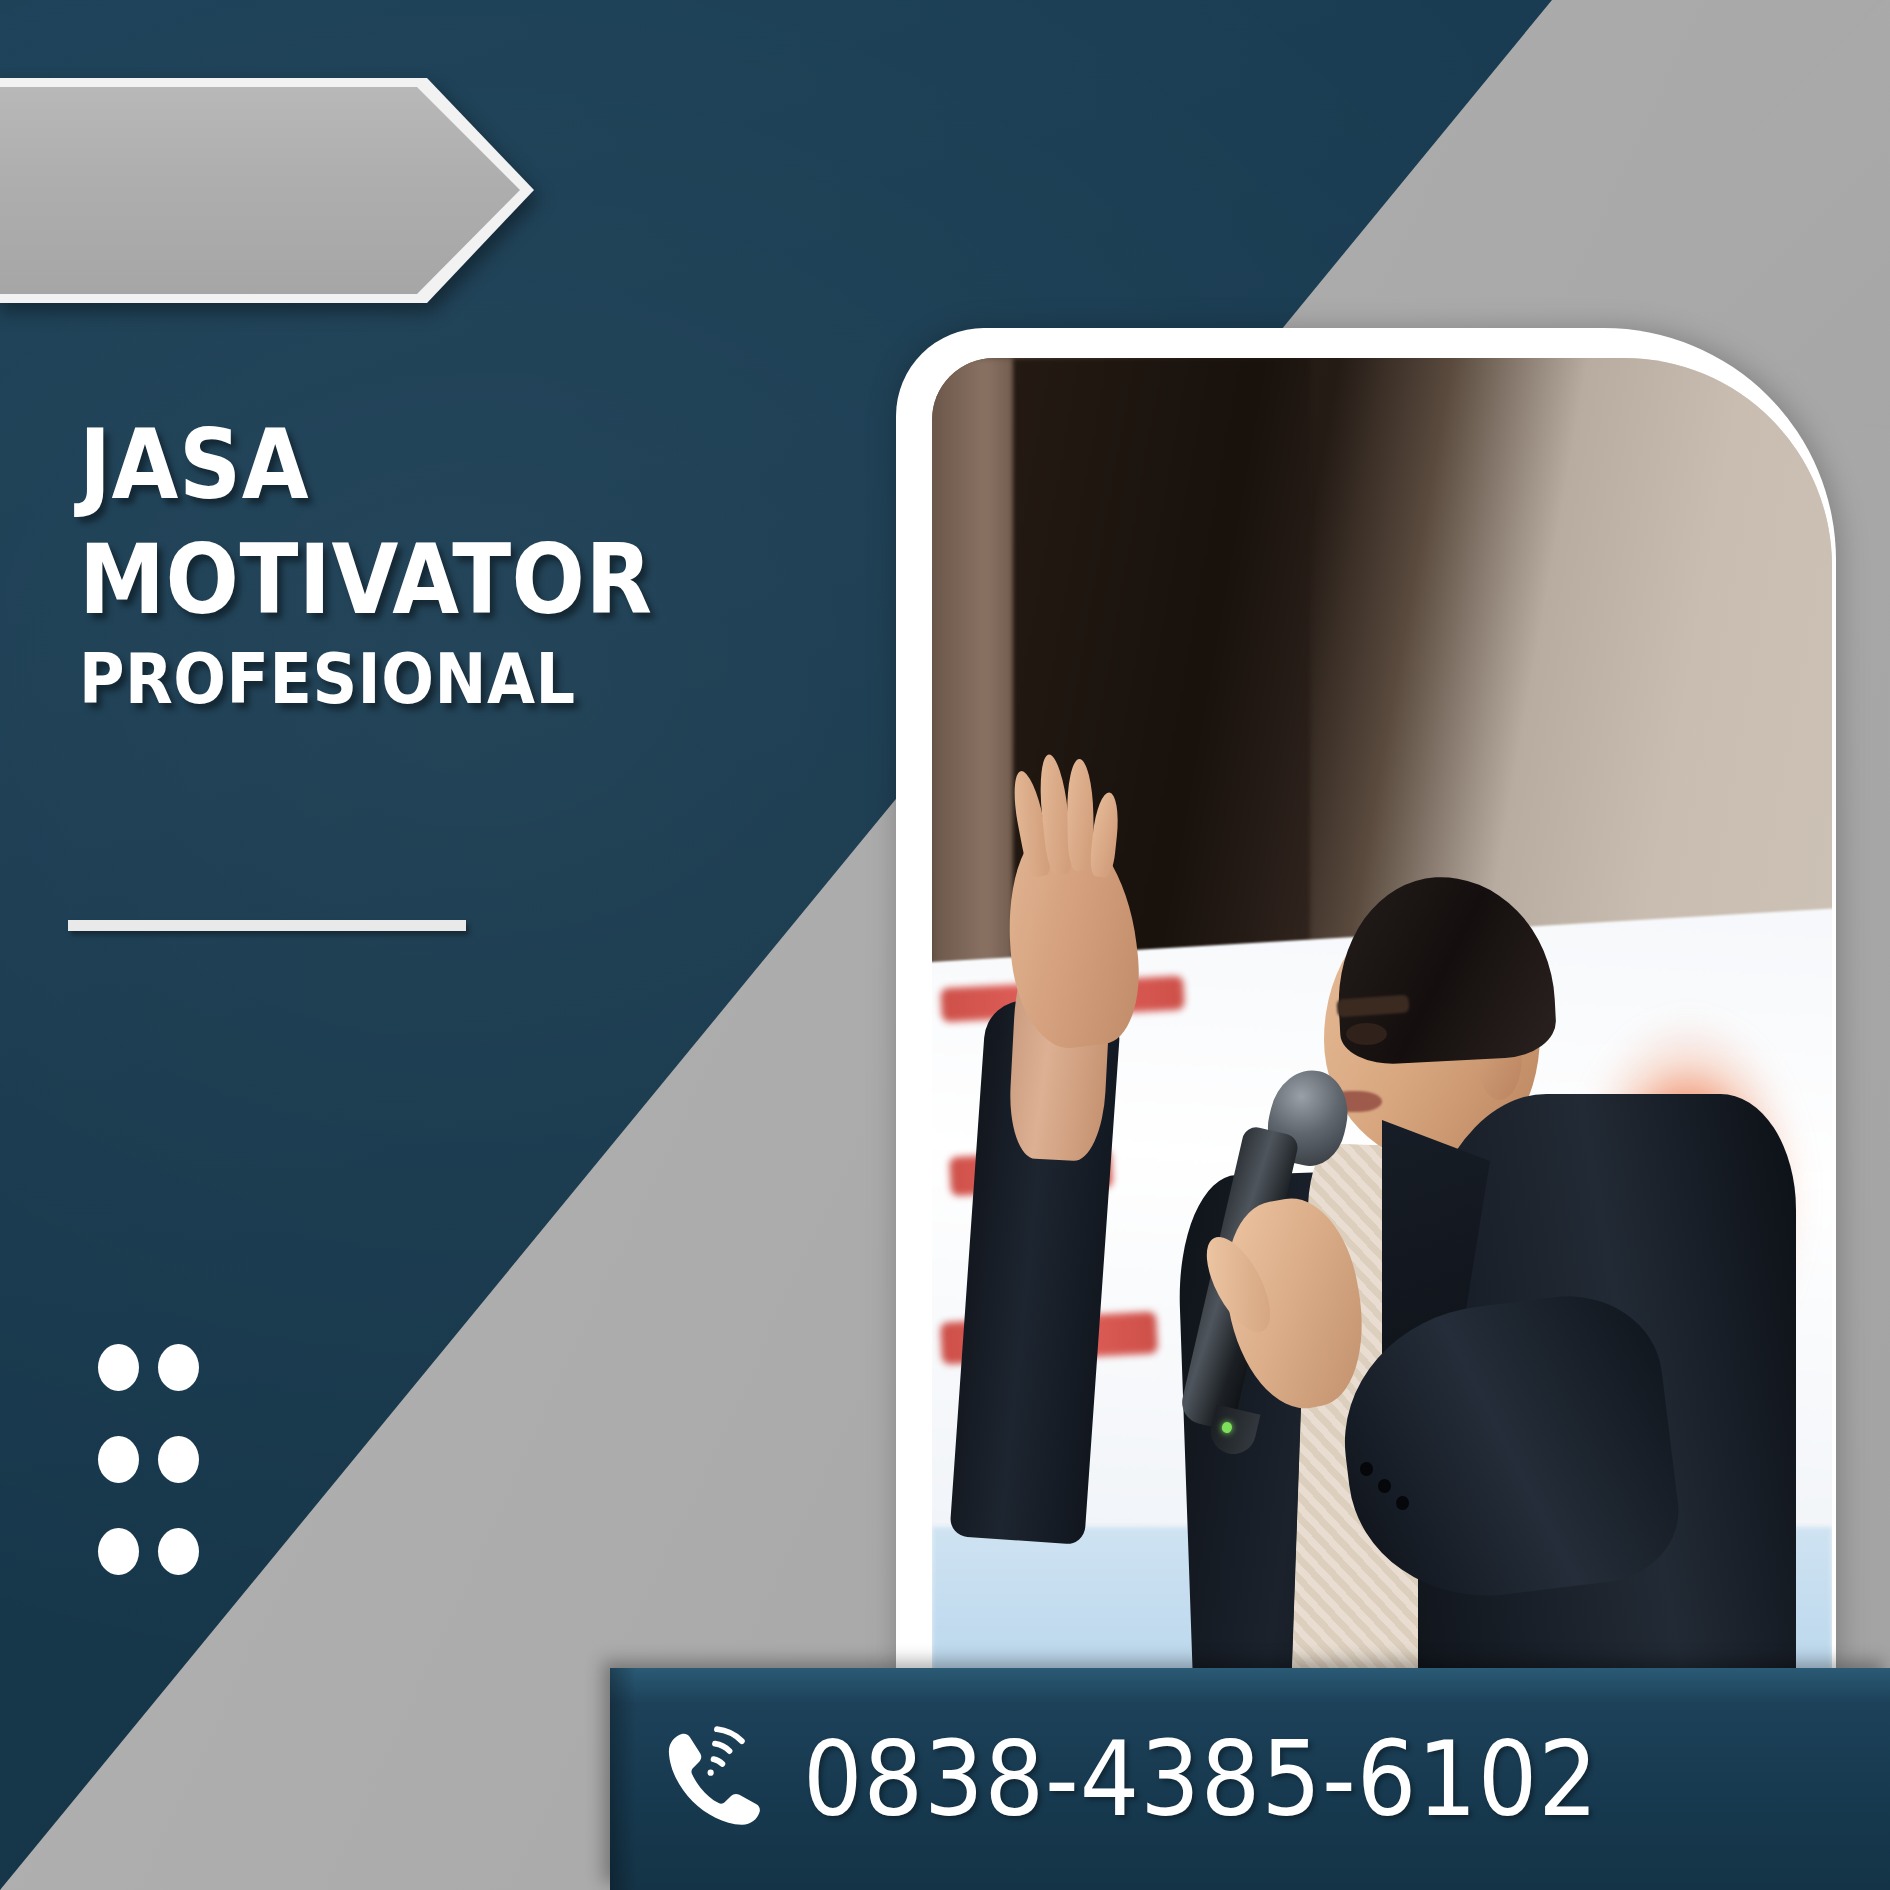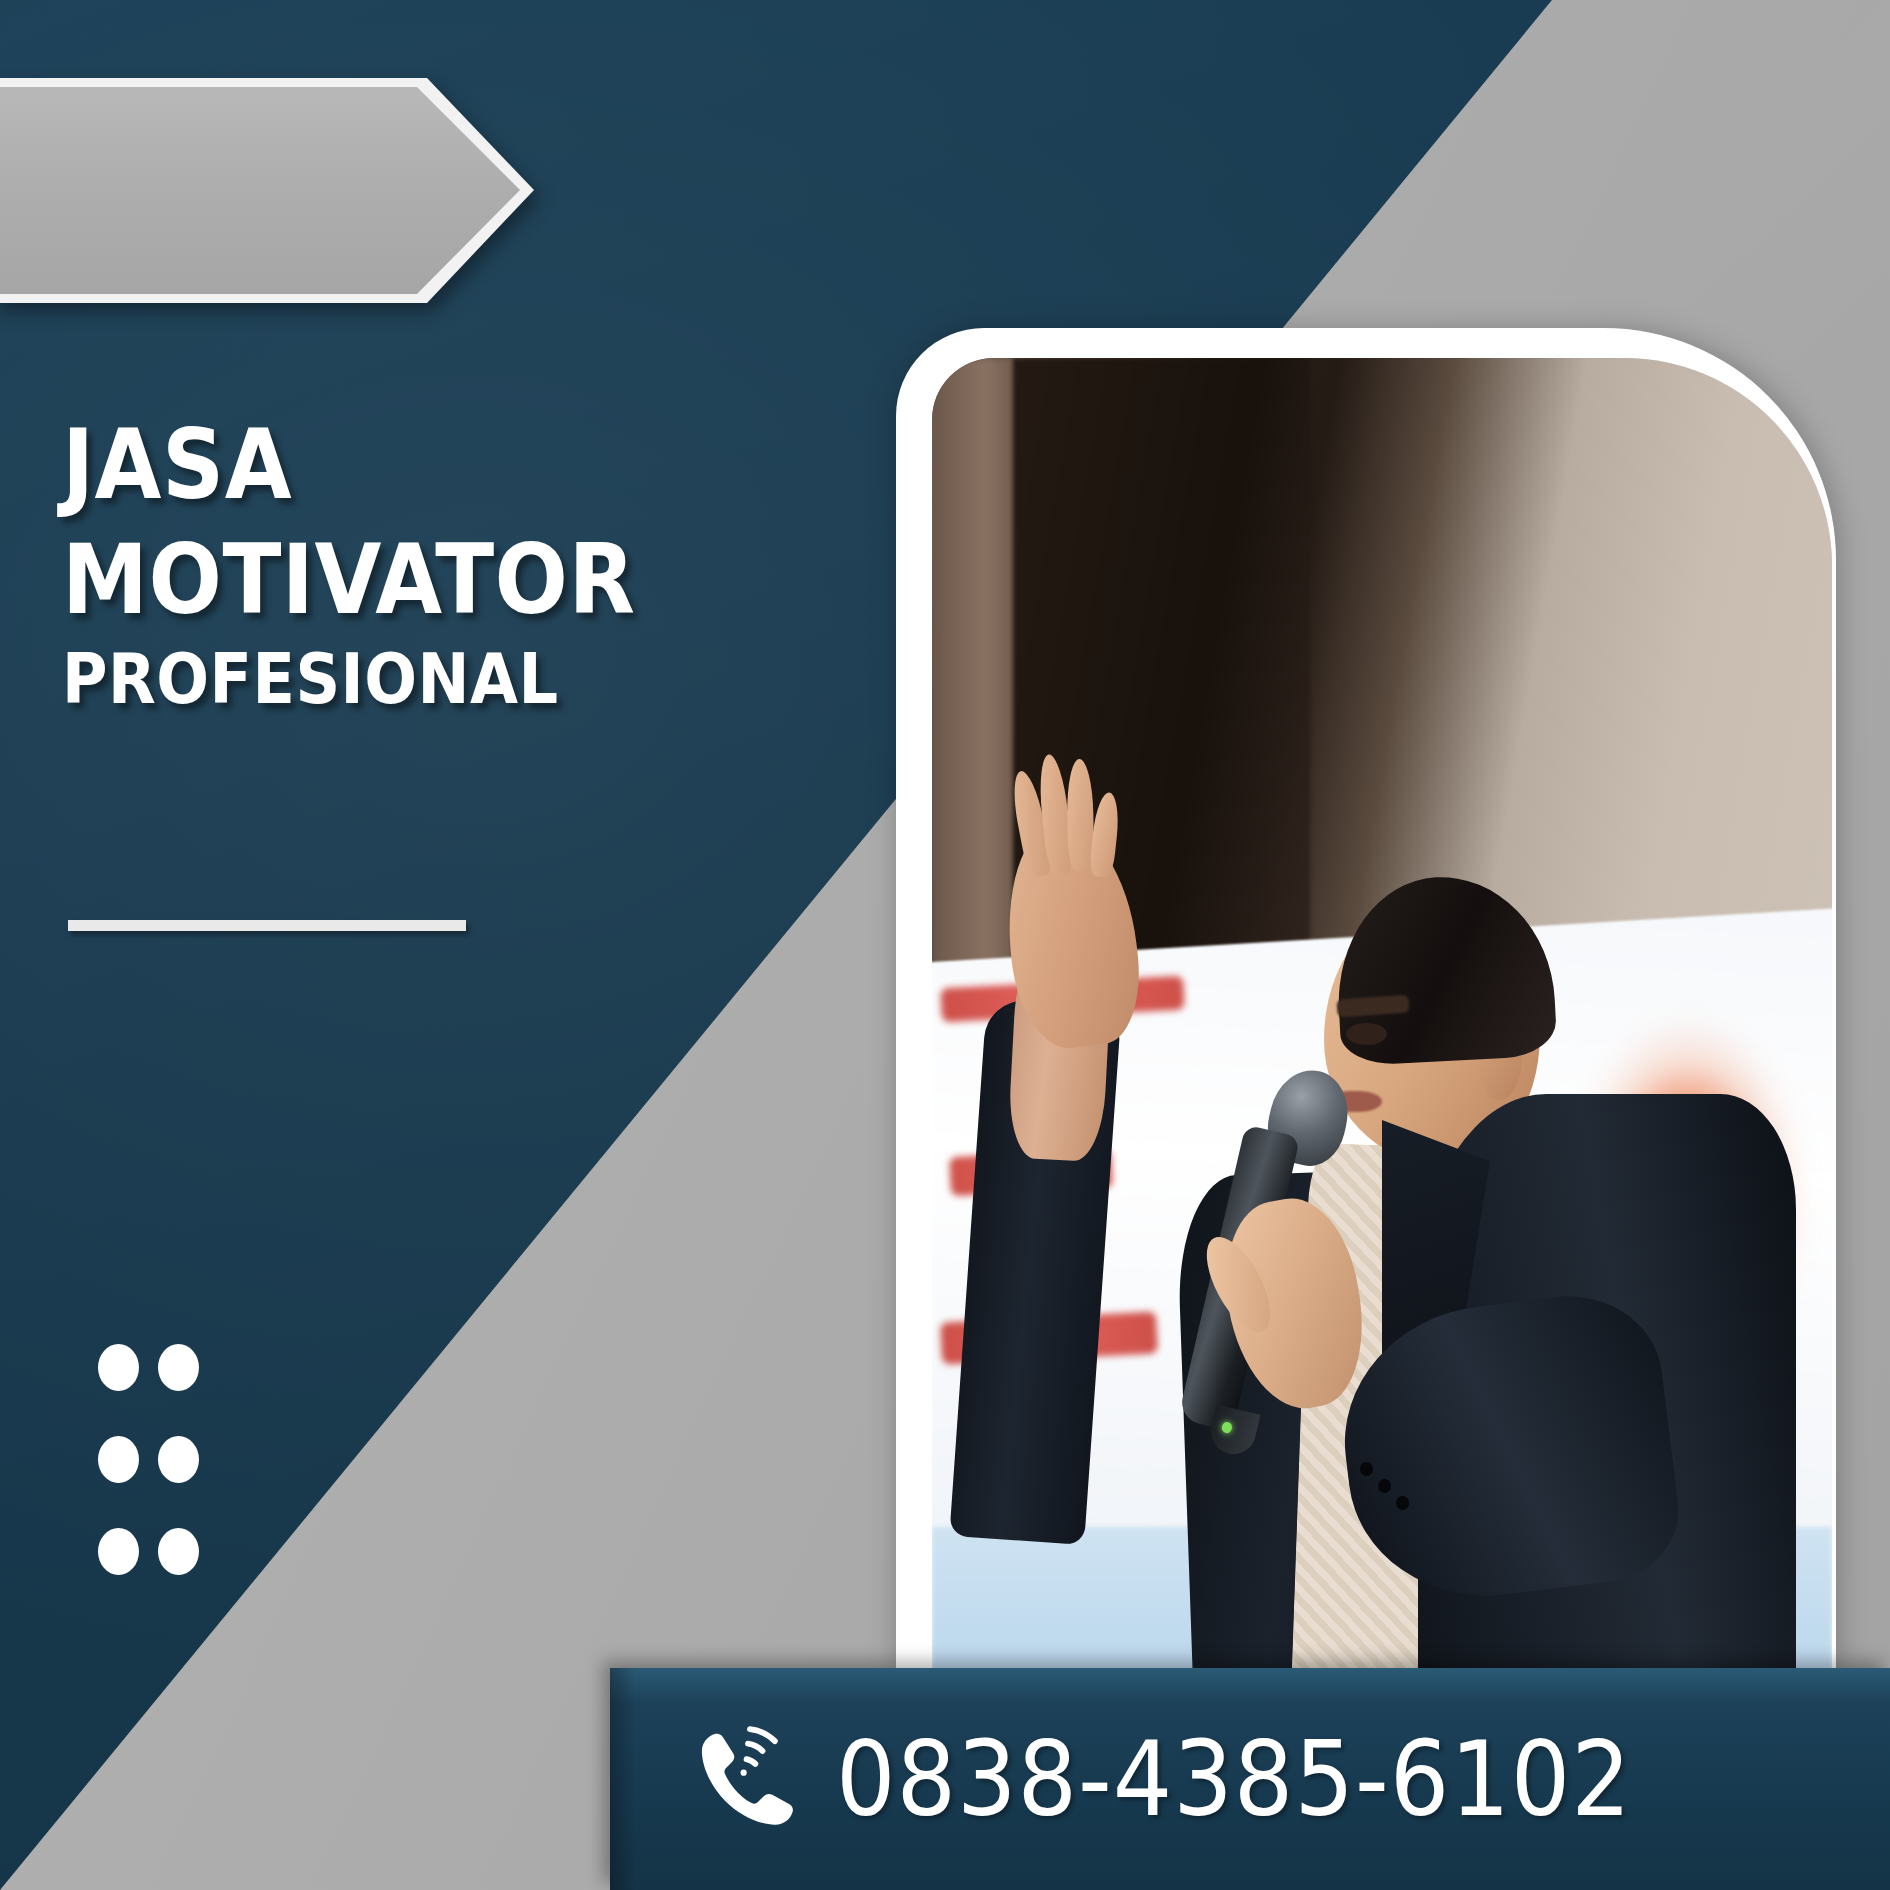--- a/index.html
+++ b/index.html
@@ -90,21 +90,21 @@
     position:absolute;
     left:0; top:9px;
     width: 526px; height: 207px;
     background: linear-gradient(180deg, #b8b8b8 0%, #aeaeae 45%, #a6a6a6 100%);
     clip-path: polygon(0px 0px, 423px 0px, 526px 103px, 423px 207px, 0px 207px);
   }
 
   
   .headline {
     position: absolute;
-    left: 62px;
+    left: 79px;
     top: 408px;
     width: 740px;
     color: #ffffff;
     font-weight: 900;
     font-size: 96px;
     line-height: 1.20;
     letter-spacing: 0.5px;
     text-transform: uppercase;
     font-family: "DejaVu Sans", sans-serif;
     text-shadow: 5px 6px 6px rgba(0,0,0,0.42);
@@ -380,21 +380,21 @@
   .phone-bar {
     position: absolute;
     left: 610px;
     top: 1668px;
     width: 1280px;
     height: 222px;
     background: linear-gradient(180deg,#2a5a75 0%, #1d4159 16%, #173a50 55%, #143346 100%);
     box-shadow: -7px -7px 16px rgba(0,0,0,0.30);
     display: flex;
     align-items: center;
-    padding-left: 80px;
+    padding-left: 47px;
     box-sizing: border-box;
   }
   .phone-bar::before {
     content:"";
     position:absolute;
     left:0; top:0;
     width:26px; height:100%;
     background: linear-gradient(90deg, rgba(0,0,0,0.28), rgba(0,0,0,0));
   }
   .phone-icon {

